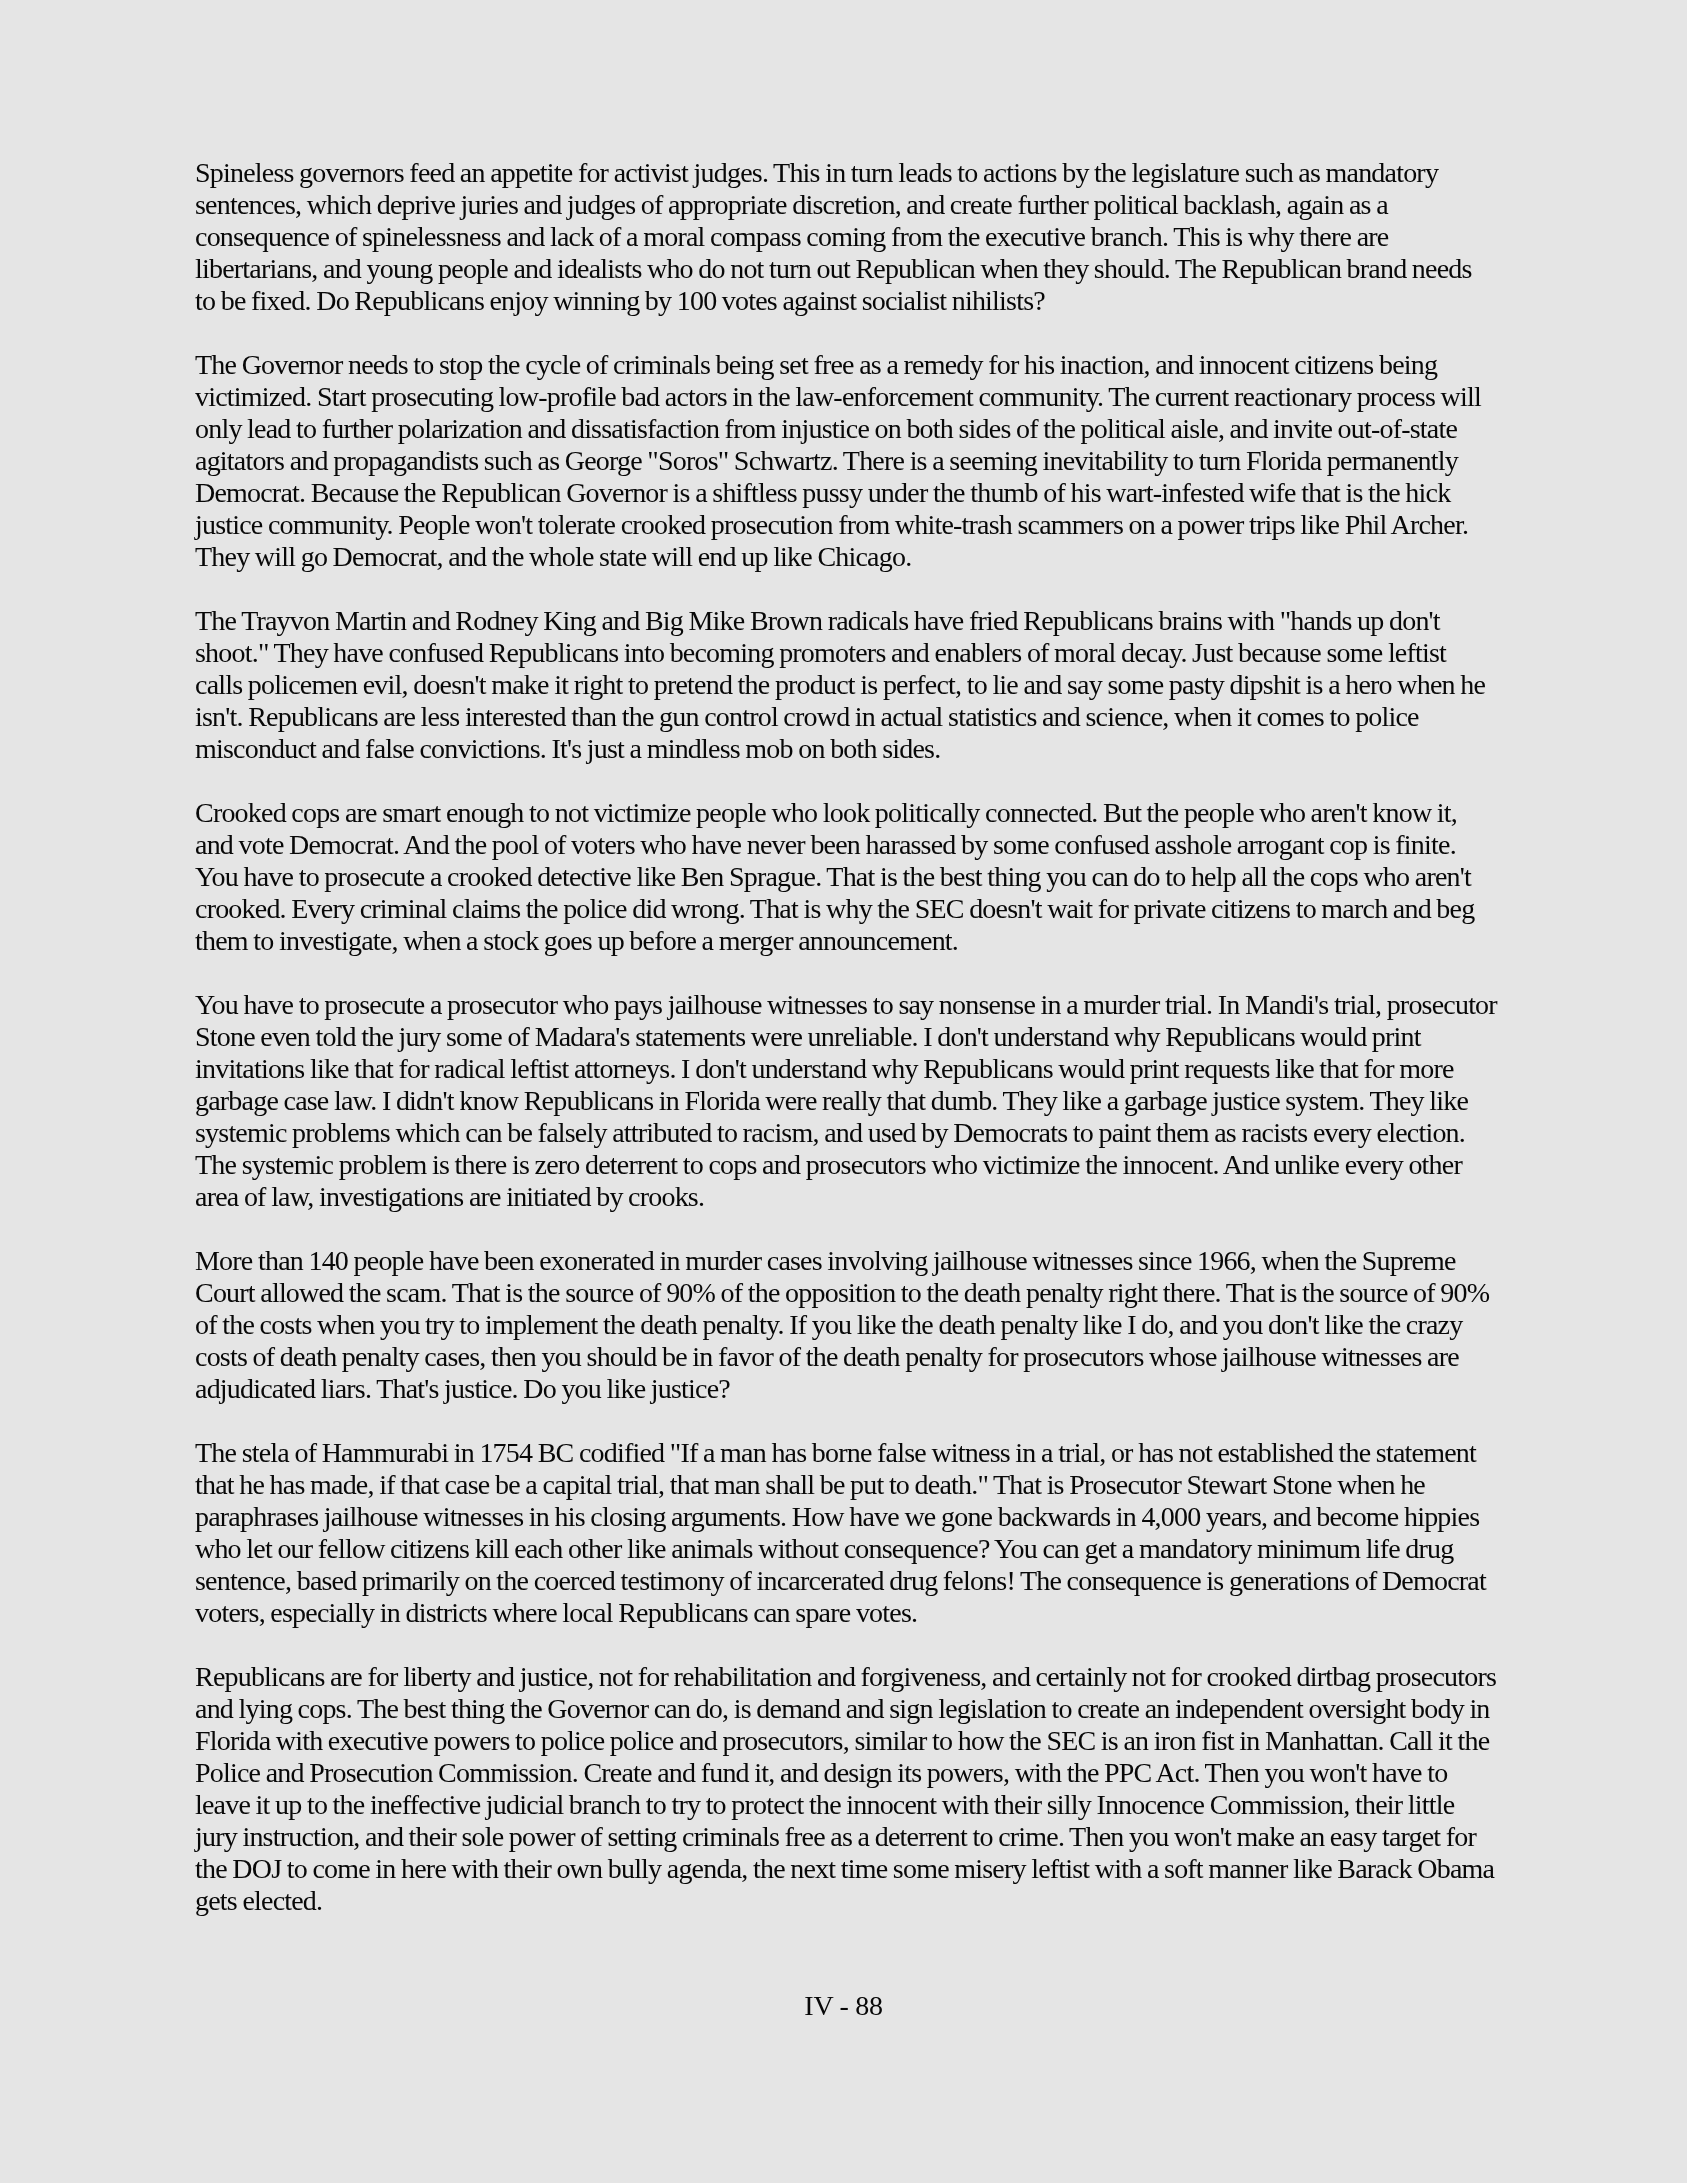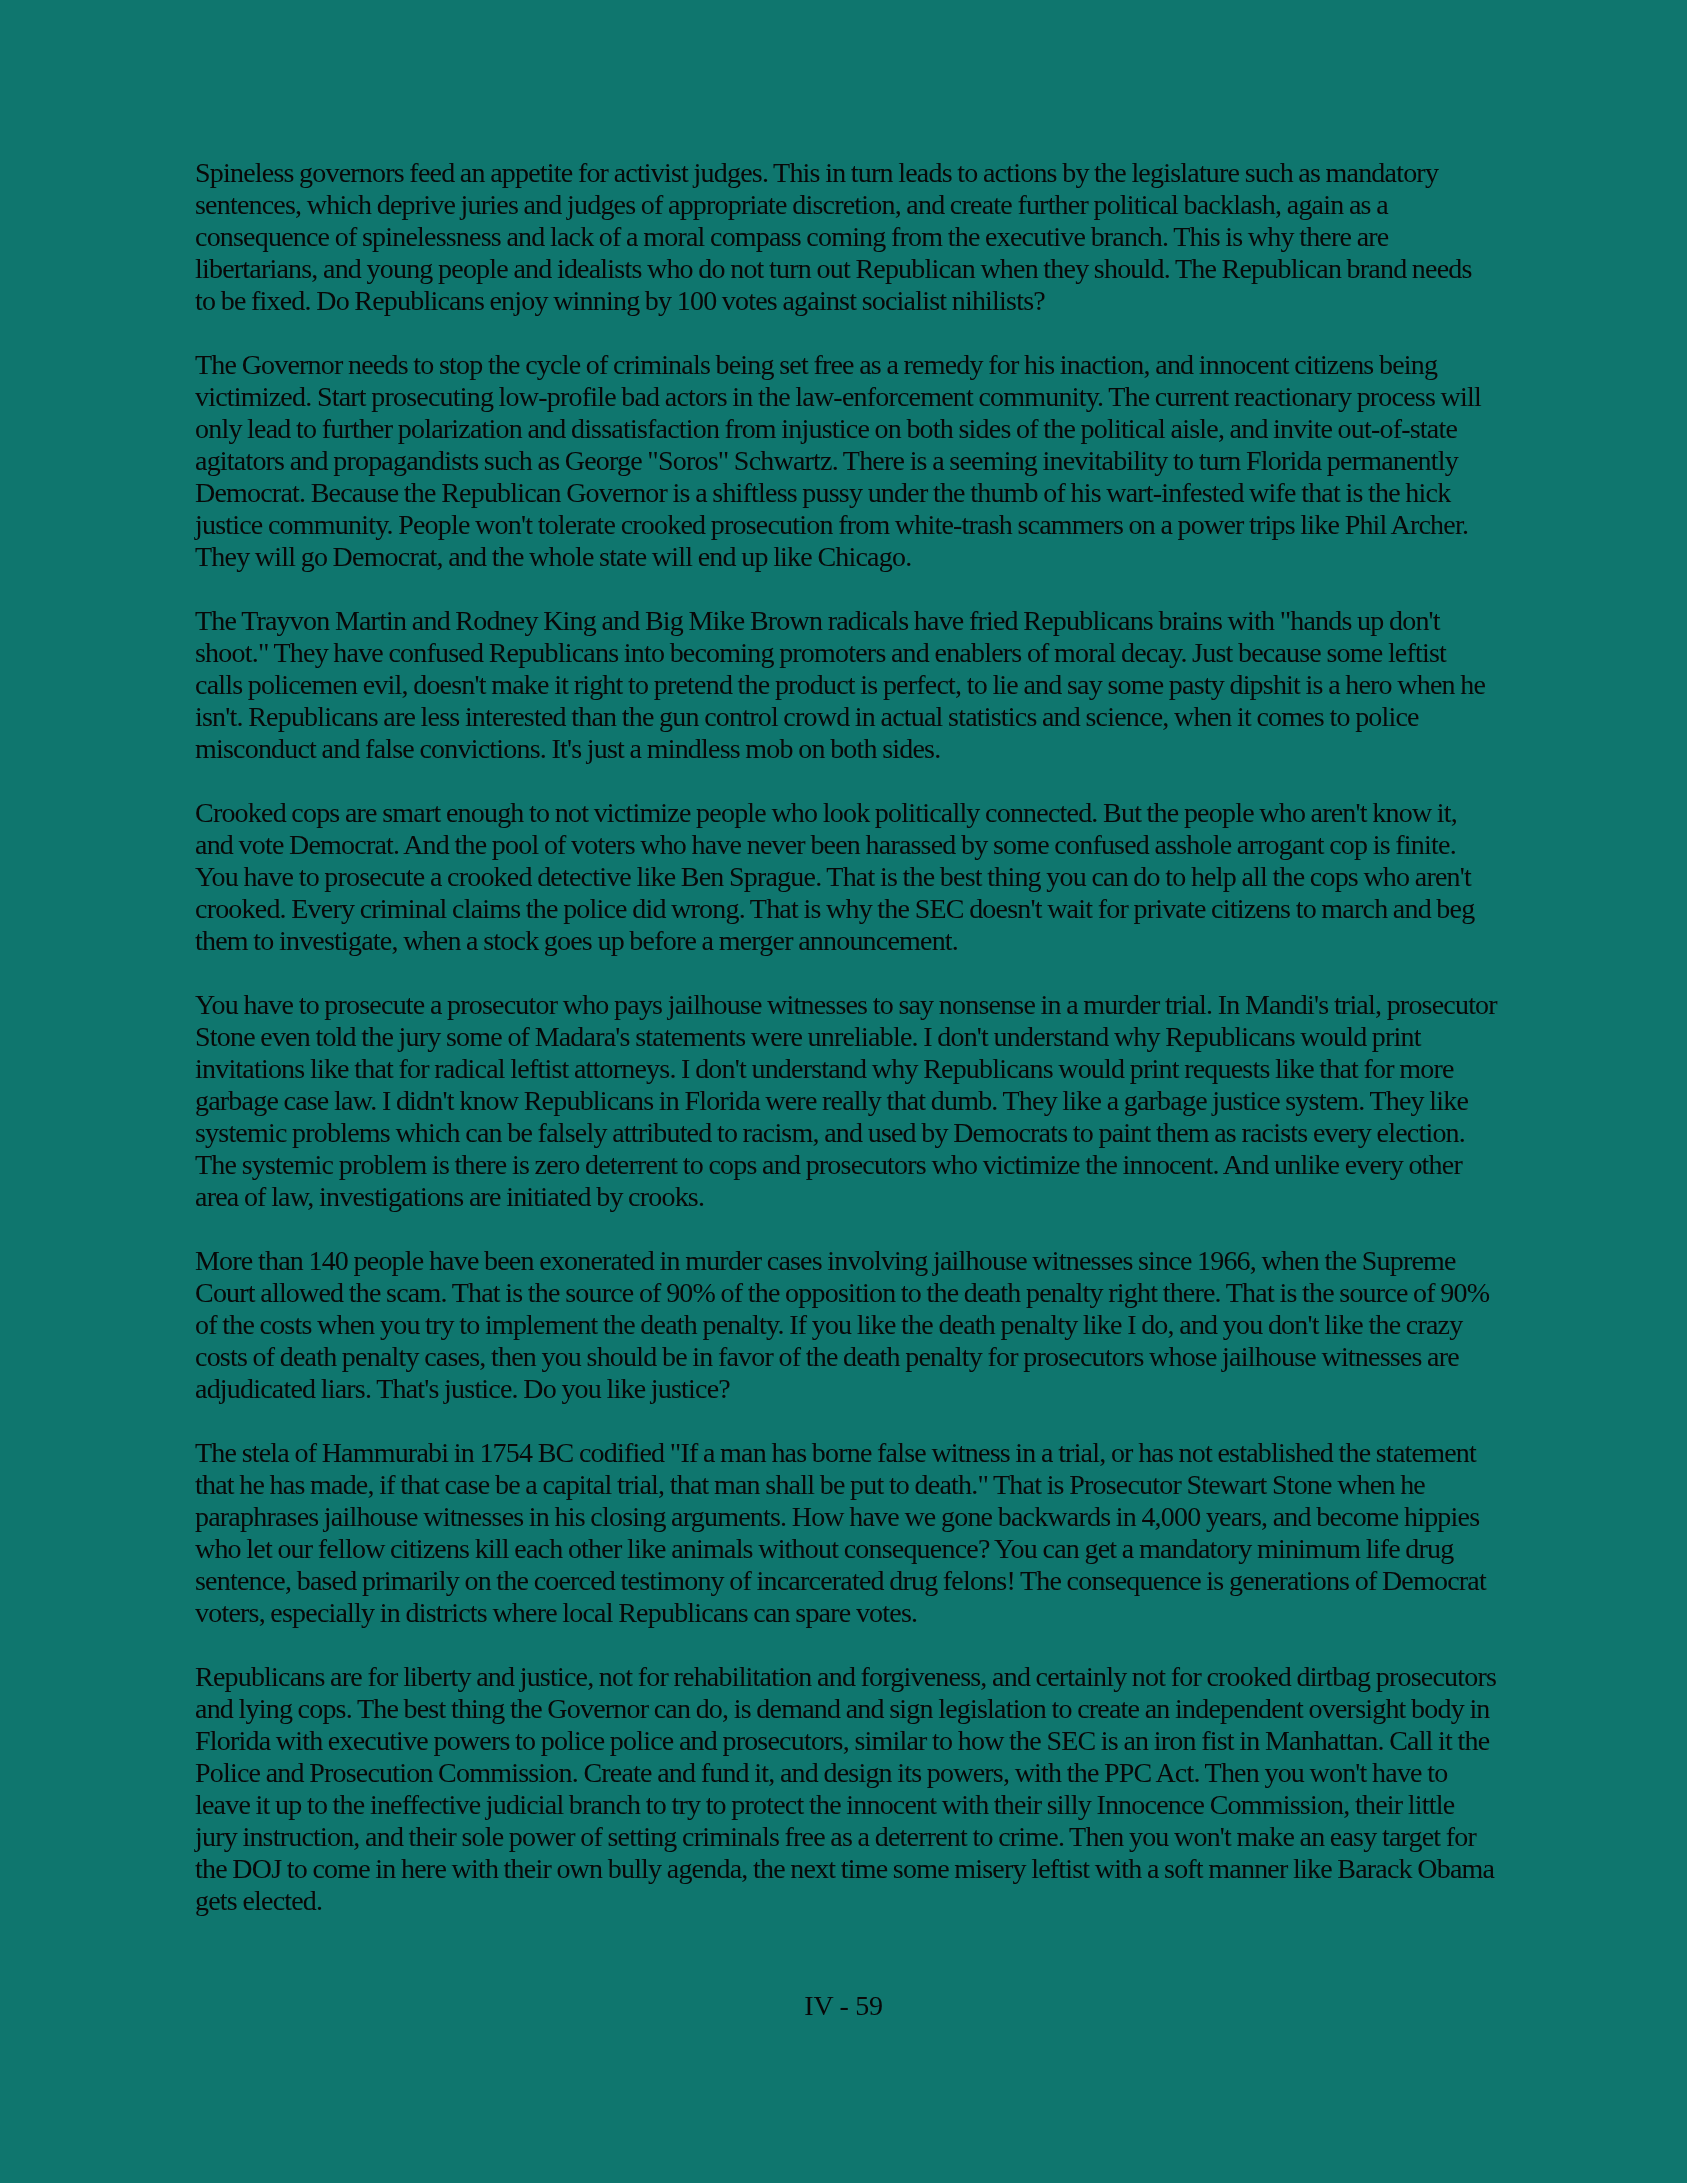--- a/index.html
+++ b/index.html
@@ -14,21 +14,21 @@
     font-family: "Liberation Serif", "DejaVu Serif", serif;
     color: #080808;
     overflow: hidden;
   }
   .page {
     position: absolute;
     left: 0;
     top: 0;
     width: 1687px;
     height: 2183px;
-    background: #0f766e;
+    background: #e5e5e5;
   }
   .text-block {
     position: absolute;
     left: 195px;
     top: 157px;
     width: 1302px;
   }
   .text-block p {
     margin: 0 0 32px 0;
     font-size: 28px;
@@ -57,15 +57,15 @@
   <div class="text-block">
     <p>Spineless governors feed an appetite for activist judges. This in turn leads to actions by the legislature such as mandatory sentences, which deprive juries and judges of appropriate discretion, and create further political backlash, again as a consequence of spinelessness and lack of a moral compass coming from the executive branch. This is why there are libertarians, and young people and idealists who do not turn out Republican when they should. The Republican brand needs to be fixed. Do Republicans enjoy winning by 100 votes against socialist nihilists?</p>
     <p>The Governor needs to stop the cycle of criminals being set free as a remedy for his inaction, and innocent citizens being victimized. Start prosecuting low-profile bad actors in the law-enforcement community. The current reactionary process will only lead to further polarization and dissatisfaction from injustice on both sides of the political aisle, and invite out-of-state agitators and propagandists such as George "Soros" Schwartz. There is a seeming inevitability to turn Florida permanently Democrat. Because the Republican Governor is a shiftless pussy under the thumb of his wart-infested wife that is the hick justice community. People won't tolerate crooked prosecution from white-trash scammers on a power trips like Phil Archer. They will go Democrat, and the whole state will end up like Chicago.</p>
     <p>The Trayvon Martin and Rodney King and Big Mike Brown radicals have fried Republicans brains with "hands up don't shoot." They have confused Republicans into becoming promoters and enablers of moral decay. Just because some leftist calls policemen evil, doesn't make it right to pretend the product is perfect, to lie and say some pasty dipshit is a hero when he isn't. Republicans are less interested than the gun control crowd in actual statistics and science, when it comes to police misconduct and false convictions. It's just a mindless mob on both sides.</p>
     <p>Crooked cops are smart enough to not victimize people who look politically connected. But the people who aren't know it, and vote Democrat. And the pool of voters who have never been harassed by some confused asshole arrogant cop is finite. You have to prosecute a crooked detective like Ben Sprague. That is the best thing you can do to help all the cops who aren't crooked. Every criminal claims the police did wrong. That is why the SEC doesn't wait for private citizens to march and beg them to investigate, when a stock goes up before a merger announcement.</p>
     <p>You have to prosecute a prosecutor who pays jailhouse witnesses to say nonsense in a murder trial. In Mandi's trial, prosecutor Stone even told the jury some of Madara's statements were unreliable. I don't understand why Republicans would print invitations like that for radical leftist attorneys. I don't understand why Republicans would print requests like that for more garbage case law. I didn't know Republicans in Florida were really that dumb. They like a garbage justice system. They like systemic problems which can be falsely attributed to racism, and used by Democrats to paint them as racists every election. The systemic problem is there is zero deterrent to cops and prosecutors who victimize the innocent. And unlike every other area of law, investigations are initiated by crooks.</p>
     <p>More than 140 people have been exonerated in murder cases involving jailhouse witnesses since 1966, when the Supreme Court allowed the scam. That is the source of 90% of the opposition to the death penalty right there. That is the source of 90% of the costs when you try to implement the death penalty. If you like the death penalty like I do, and you don't like the crazy costs of death penalty cases, then you should be in favor of the death penalty for prosecutors whose jailhouse witnesses are adjudicated liars. That's justice. Do you like justice?</p>
     <p>The stela of Hammurabi in 1754 BC codified "If a man has borne false witness in a trial, or has not established the statement that he has made, if that case be a capital trial, that man shall be put to death." That is Prosecutor Stewart Stone when he paraphrases jailhouse witnesses in his closing arguments. How have we gone backwards in 4,000 years, and become hippies who let our fellow citizens kill each other like animals without consequence? You can get a mandatory minimum life drug sentence, based primarily on the coerced testimony of incarcerated drug felons! The consequence is generations of Democrat voters, especially in districts where local Republicans can spare votes.</p>
     <p>Republicans are for liberty and justice, not for rehabilitation and forgiveness, and certainly not for crooked dirtbag prosecutors and lying cops. The best thing the Governor can do, is demand and sign legislation to create an independent oversight body in Florida with executive powers to police police and prosecutors, similar to how the SEC is an iron fist in Manhattan. Call it the Police and Prosecution Commission. Create and fund it, and design its powers, with the PPC Act. Then you won't have to leave it up to the ineffective judicial branch to try to protect the innocent with their silly Innocence Commission, their little jury instruction, and their sole power of setting criminals free as a deterrent to crime. Then you won't make an easy target for the DOJ to come in here with their own bully agenda, the next time some misery leftist with a soft manner like Barack Obama gets elected.</p>
   </div>
-  <div class="page-footer">IV - 59</div>
+  <div class="page-footer">IV - 88</div>
 </div>
 
 
 </body></html>

